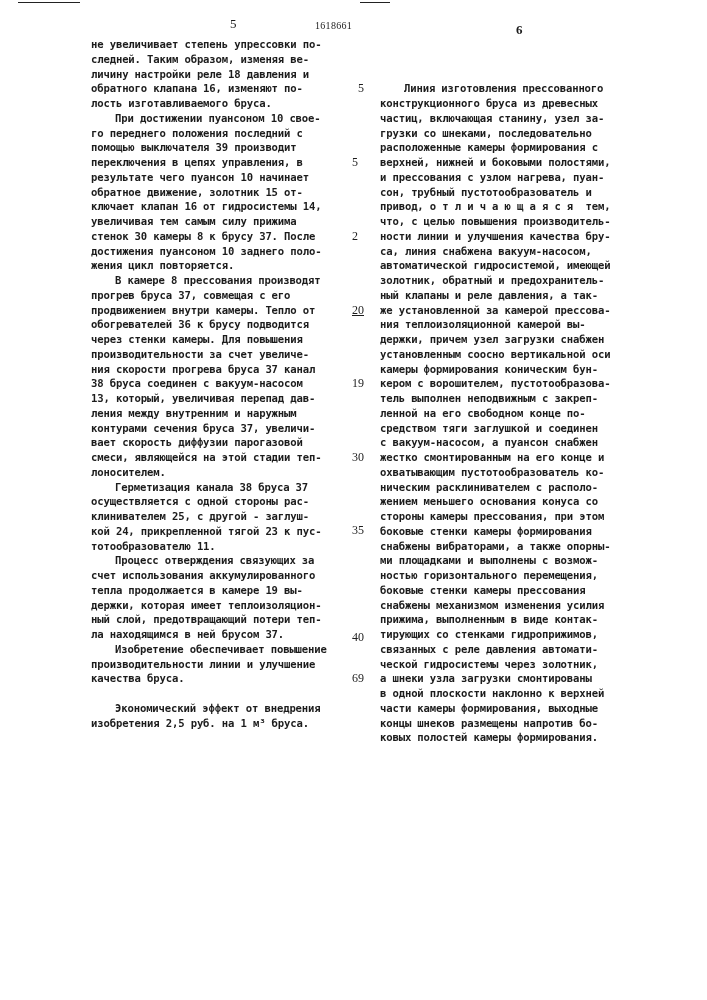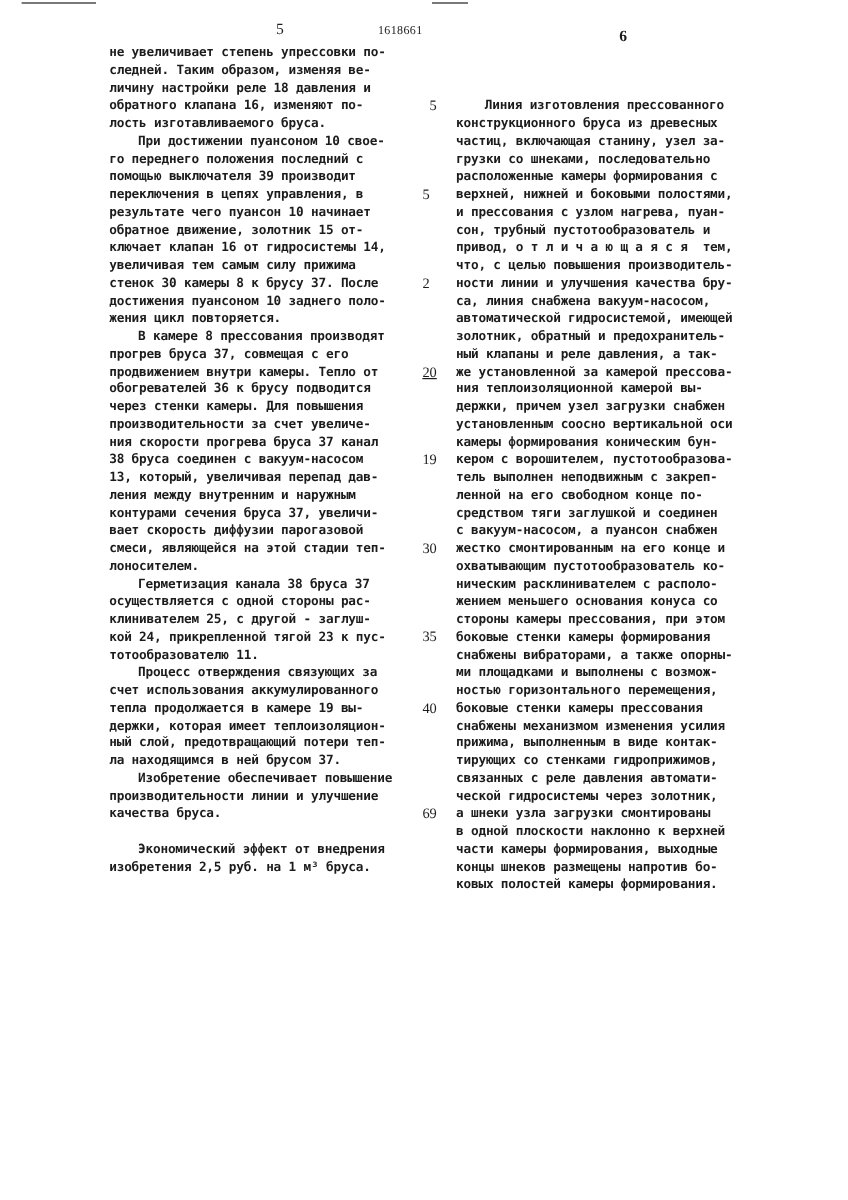--- a/index.html
+++ b/index.html
@@ -37,15 +37,15 @@
 </div>
 
 <div class="gutter" id="gutter">
     <span style="top: 44.25px; left: 6px;">5</span>
     <span style="top: 118px;">5</span>
     <span style="top: 191.75px;">2</span>
     <span style="top: 265.5px; text-decoration: underline;">20</span>
     <span style="top: 339.25px;">19</span>
     <span style="top: 413px;">30</span>
     <span style="top: 486px;">35</span>
-    <span style="top: 546px;">40</span>
+    <span style="top: 593px;">40</span>
     <span style="top: 634.25px;">69</span>
   </div>
 
 </body></html>

